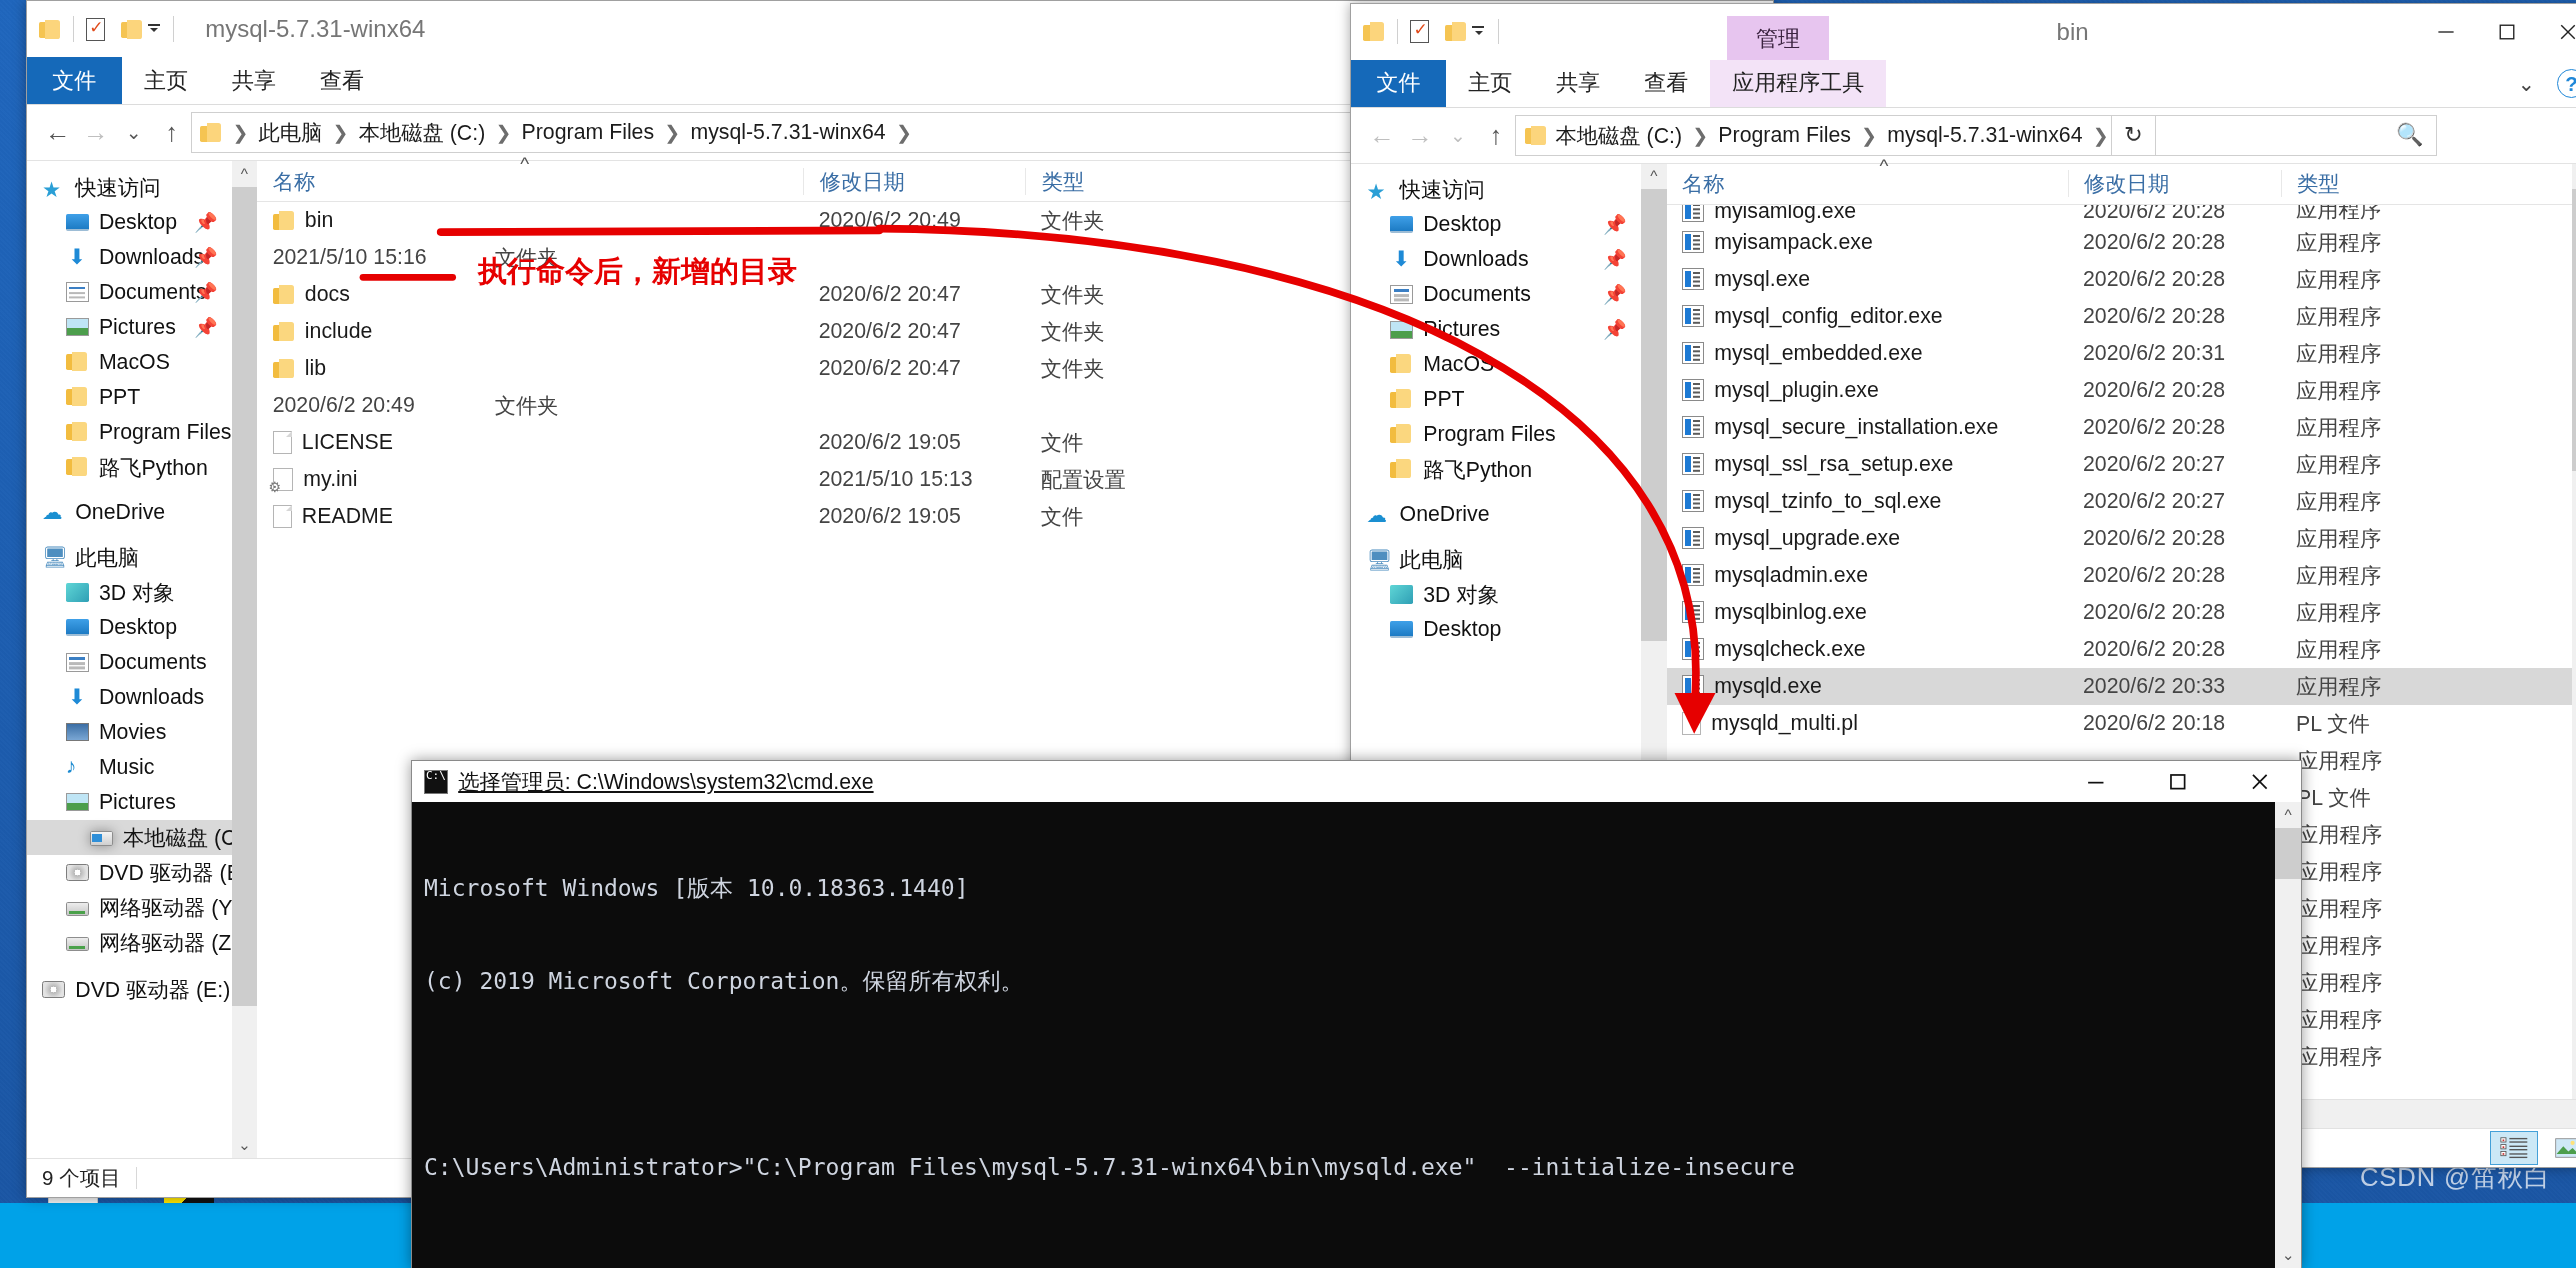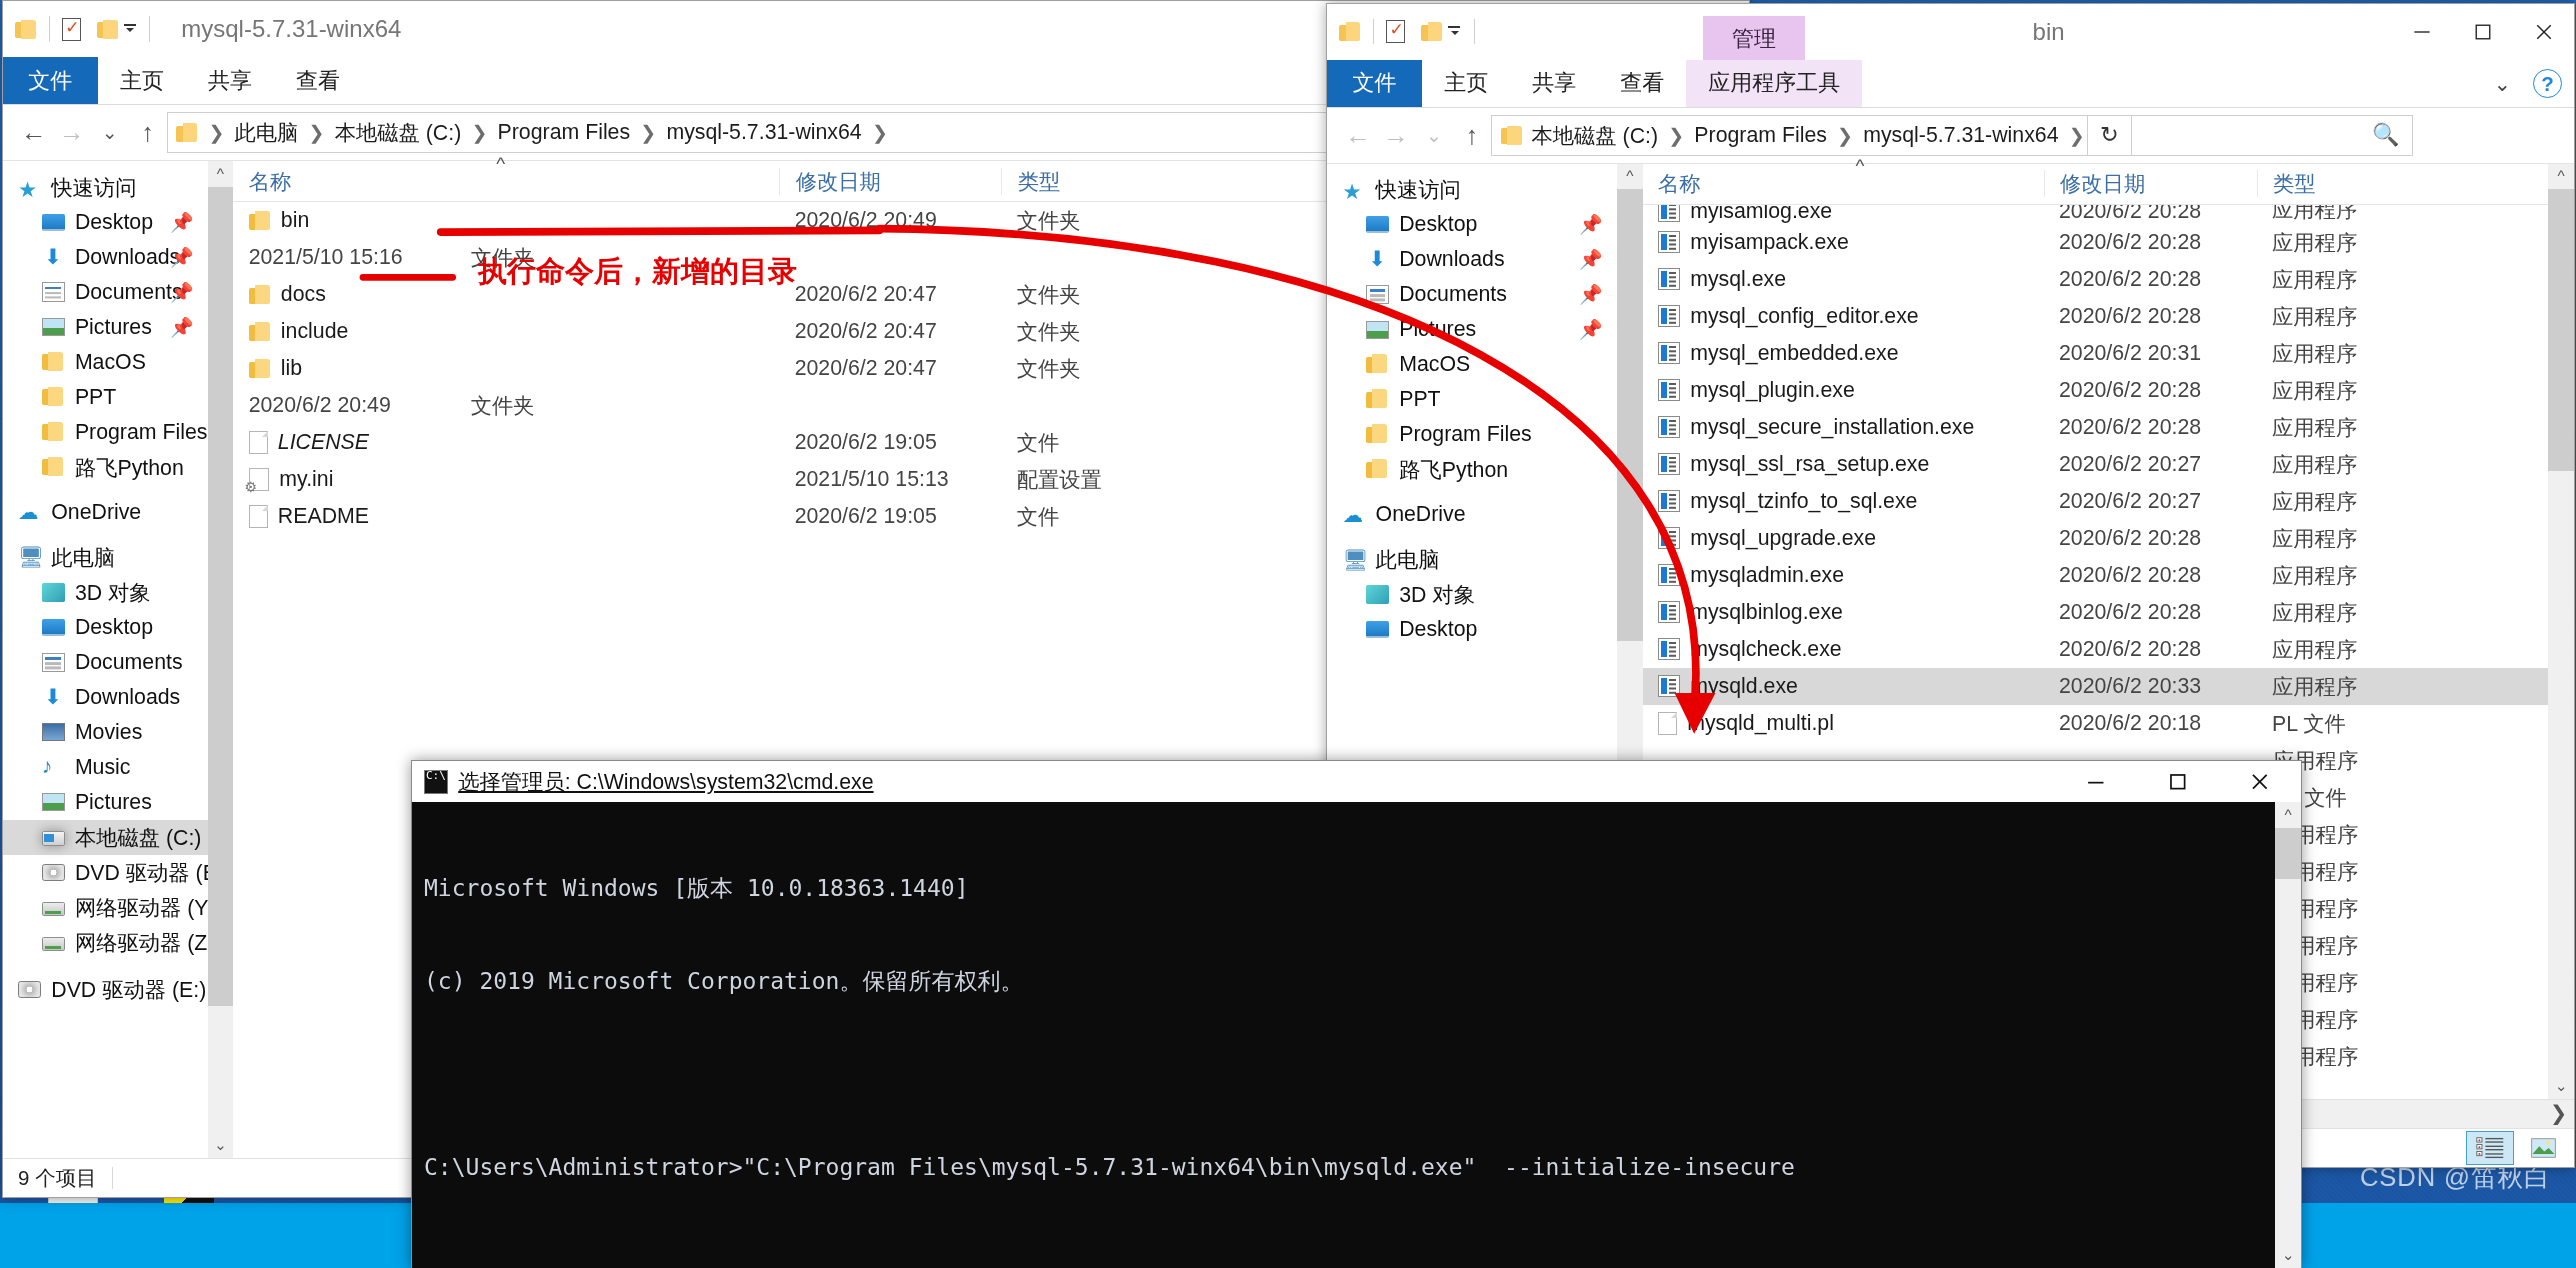--- a/index.html
+++ b/index.html
@@ -23,21 +23,21 @@
   .desk-icon { position:absolute; width:128px; text-align:center; color:#fff; font-size:21.3px;
       text-shadow:0.9px 0.9px 1.7px rgba(0,0,0,.6); }
   .desk-icon .ic { display:block; margin:0 auto 3.4px; }
   .watermark {
     position:absolute; right:25.6px; bottom:73px;
     color:rgba(255,255,255,.72); font-size:25.6px; letter-spacing:0.9px;
   }
 
   
   .win { position:absolute; background:#fff; border:0.9px solid #a0a0a0;
-         box-shadow:0 0 12px rgba(0,0,0,.35); display:flex; flex-direction:column; }
+         box-shadow:0 0 12px rgba(0,0,0,.35); display:flex; flex-direction:column;margin-left:24px; }
   .titlebar { height:56px; background:#fff; display:flex; align-items:center;
               padding:0 0 0 12px; position:relative; flex:0 0 56px; }
   .qat { display:flex; align-items:center; gap:0px; }
   .qat .sep { width:0.9px; height:25.6px; background:#d0d0d0; margin:0 12px; }
   .folder-ic { width:22px; height:19px; position:relative; display:inline-block; }
   .folder-ic:before { content:""; position:absolute; left:0; top:2.6px; width:8.5px; height:16px;
       background:#f5c452; border-radius:1.7px 0 0 1.7px; }
   .folder-ic:after { content:""; position:absolute; left:6.8px; top:0px; width:14.5px; height:19px;
       background:#fcd57c; border-radius:0 2.6px 2.6px 0; }
   .prop-ic { width:19.6px; height:23px; border:1.4px solid #555; background:#fff; position:relative; }
@@ -378,21 +378,21 @@
             <span>lib</span>
             </div>
           <div class="dt" style="width:222px;padding-left:15.4px;">2020/6/2 20:47</div>
           <div class="tp" style="width:213px;padding-left:15.4px;">文件夹</div>
         </div>
         <div class="frow">
           <div class="dt" style="width:222px;padding-left:15.4px;">2020/6/2 20:49</div>
           <div class="tp" style="width:213px;padding-left:15.4px;">文件夹</div>
         </div>
         <div class="frow">
-          <div class="nm" style="width:546px;font-style:italic;">
+          <div class="nm" style="width:546px;">
               <span class="fico-file"></span>
             <span>LICENSE</span>
             </div>
           <div class="dt" style="width:222px;padding-left:15.4px;">2020/6/2 19:05</div>
           <div class="tp" style="width:213px;padding-left:15.4px;">文件</div>
         </div>
         <div class="frow">
           <div class="nm" style="width:546px;">
               <span class="fico-ini"></span>
             <span>my.ini</span>

